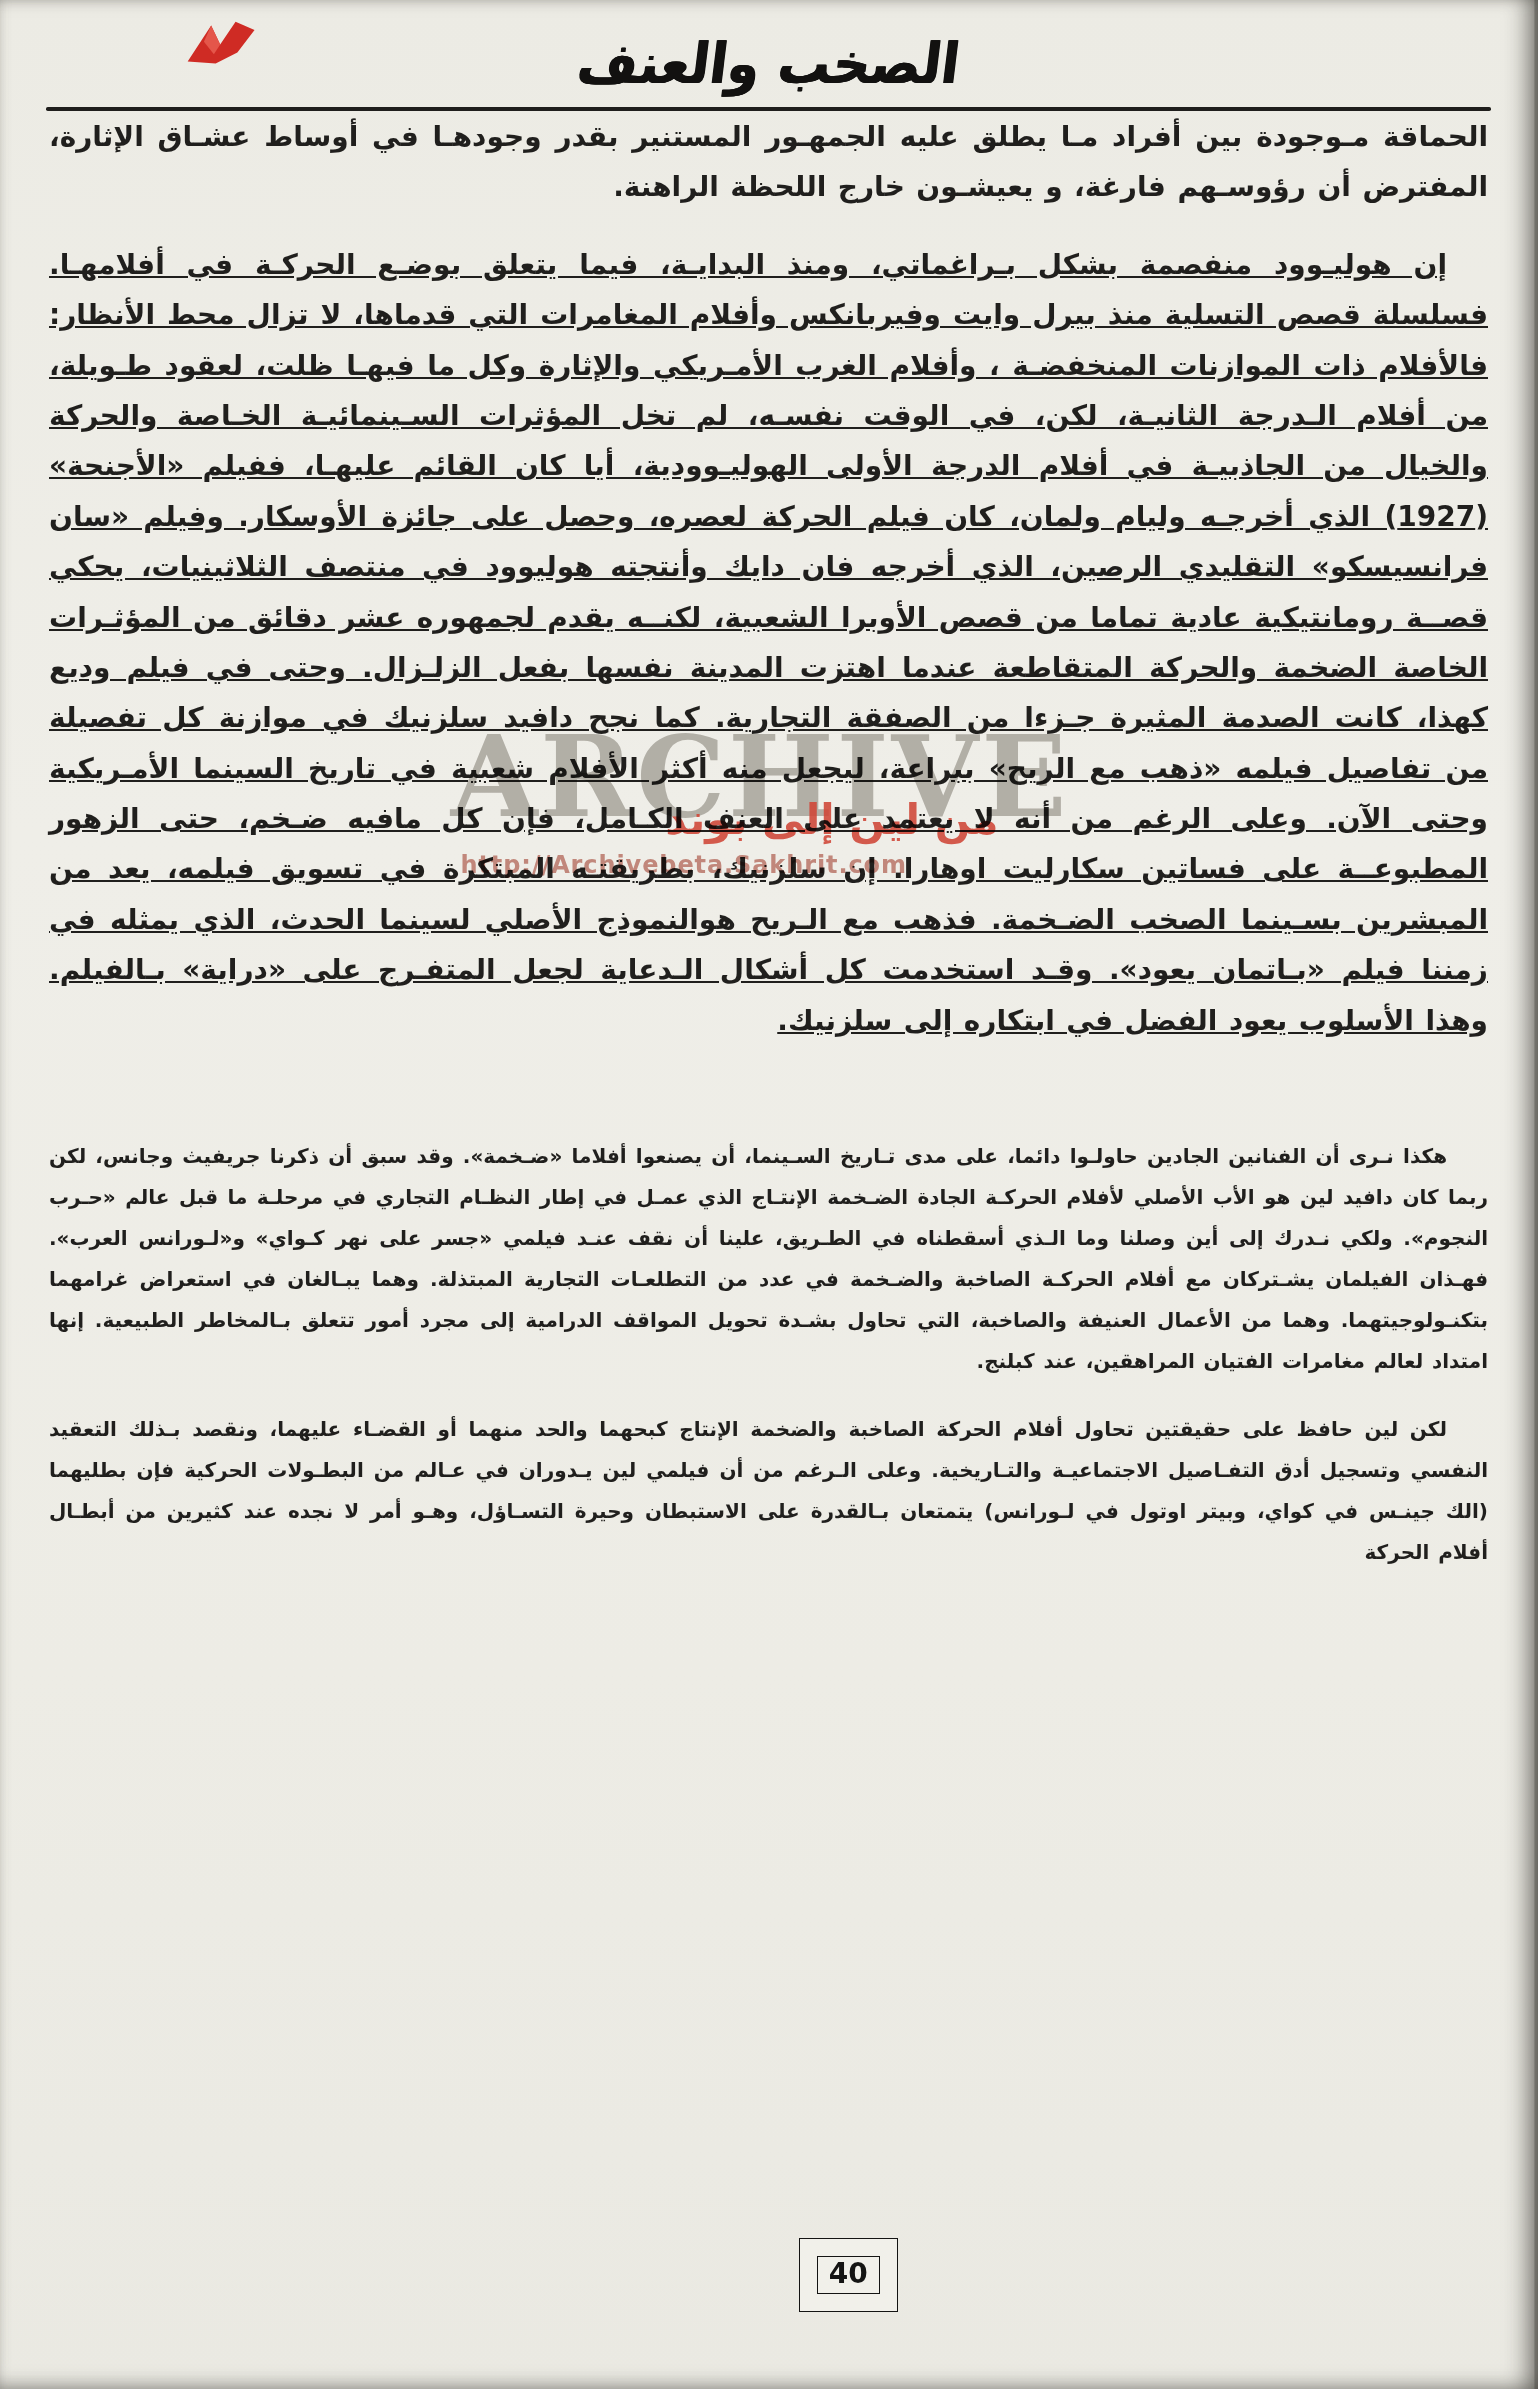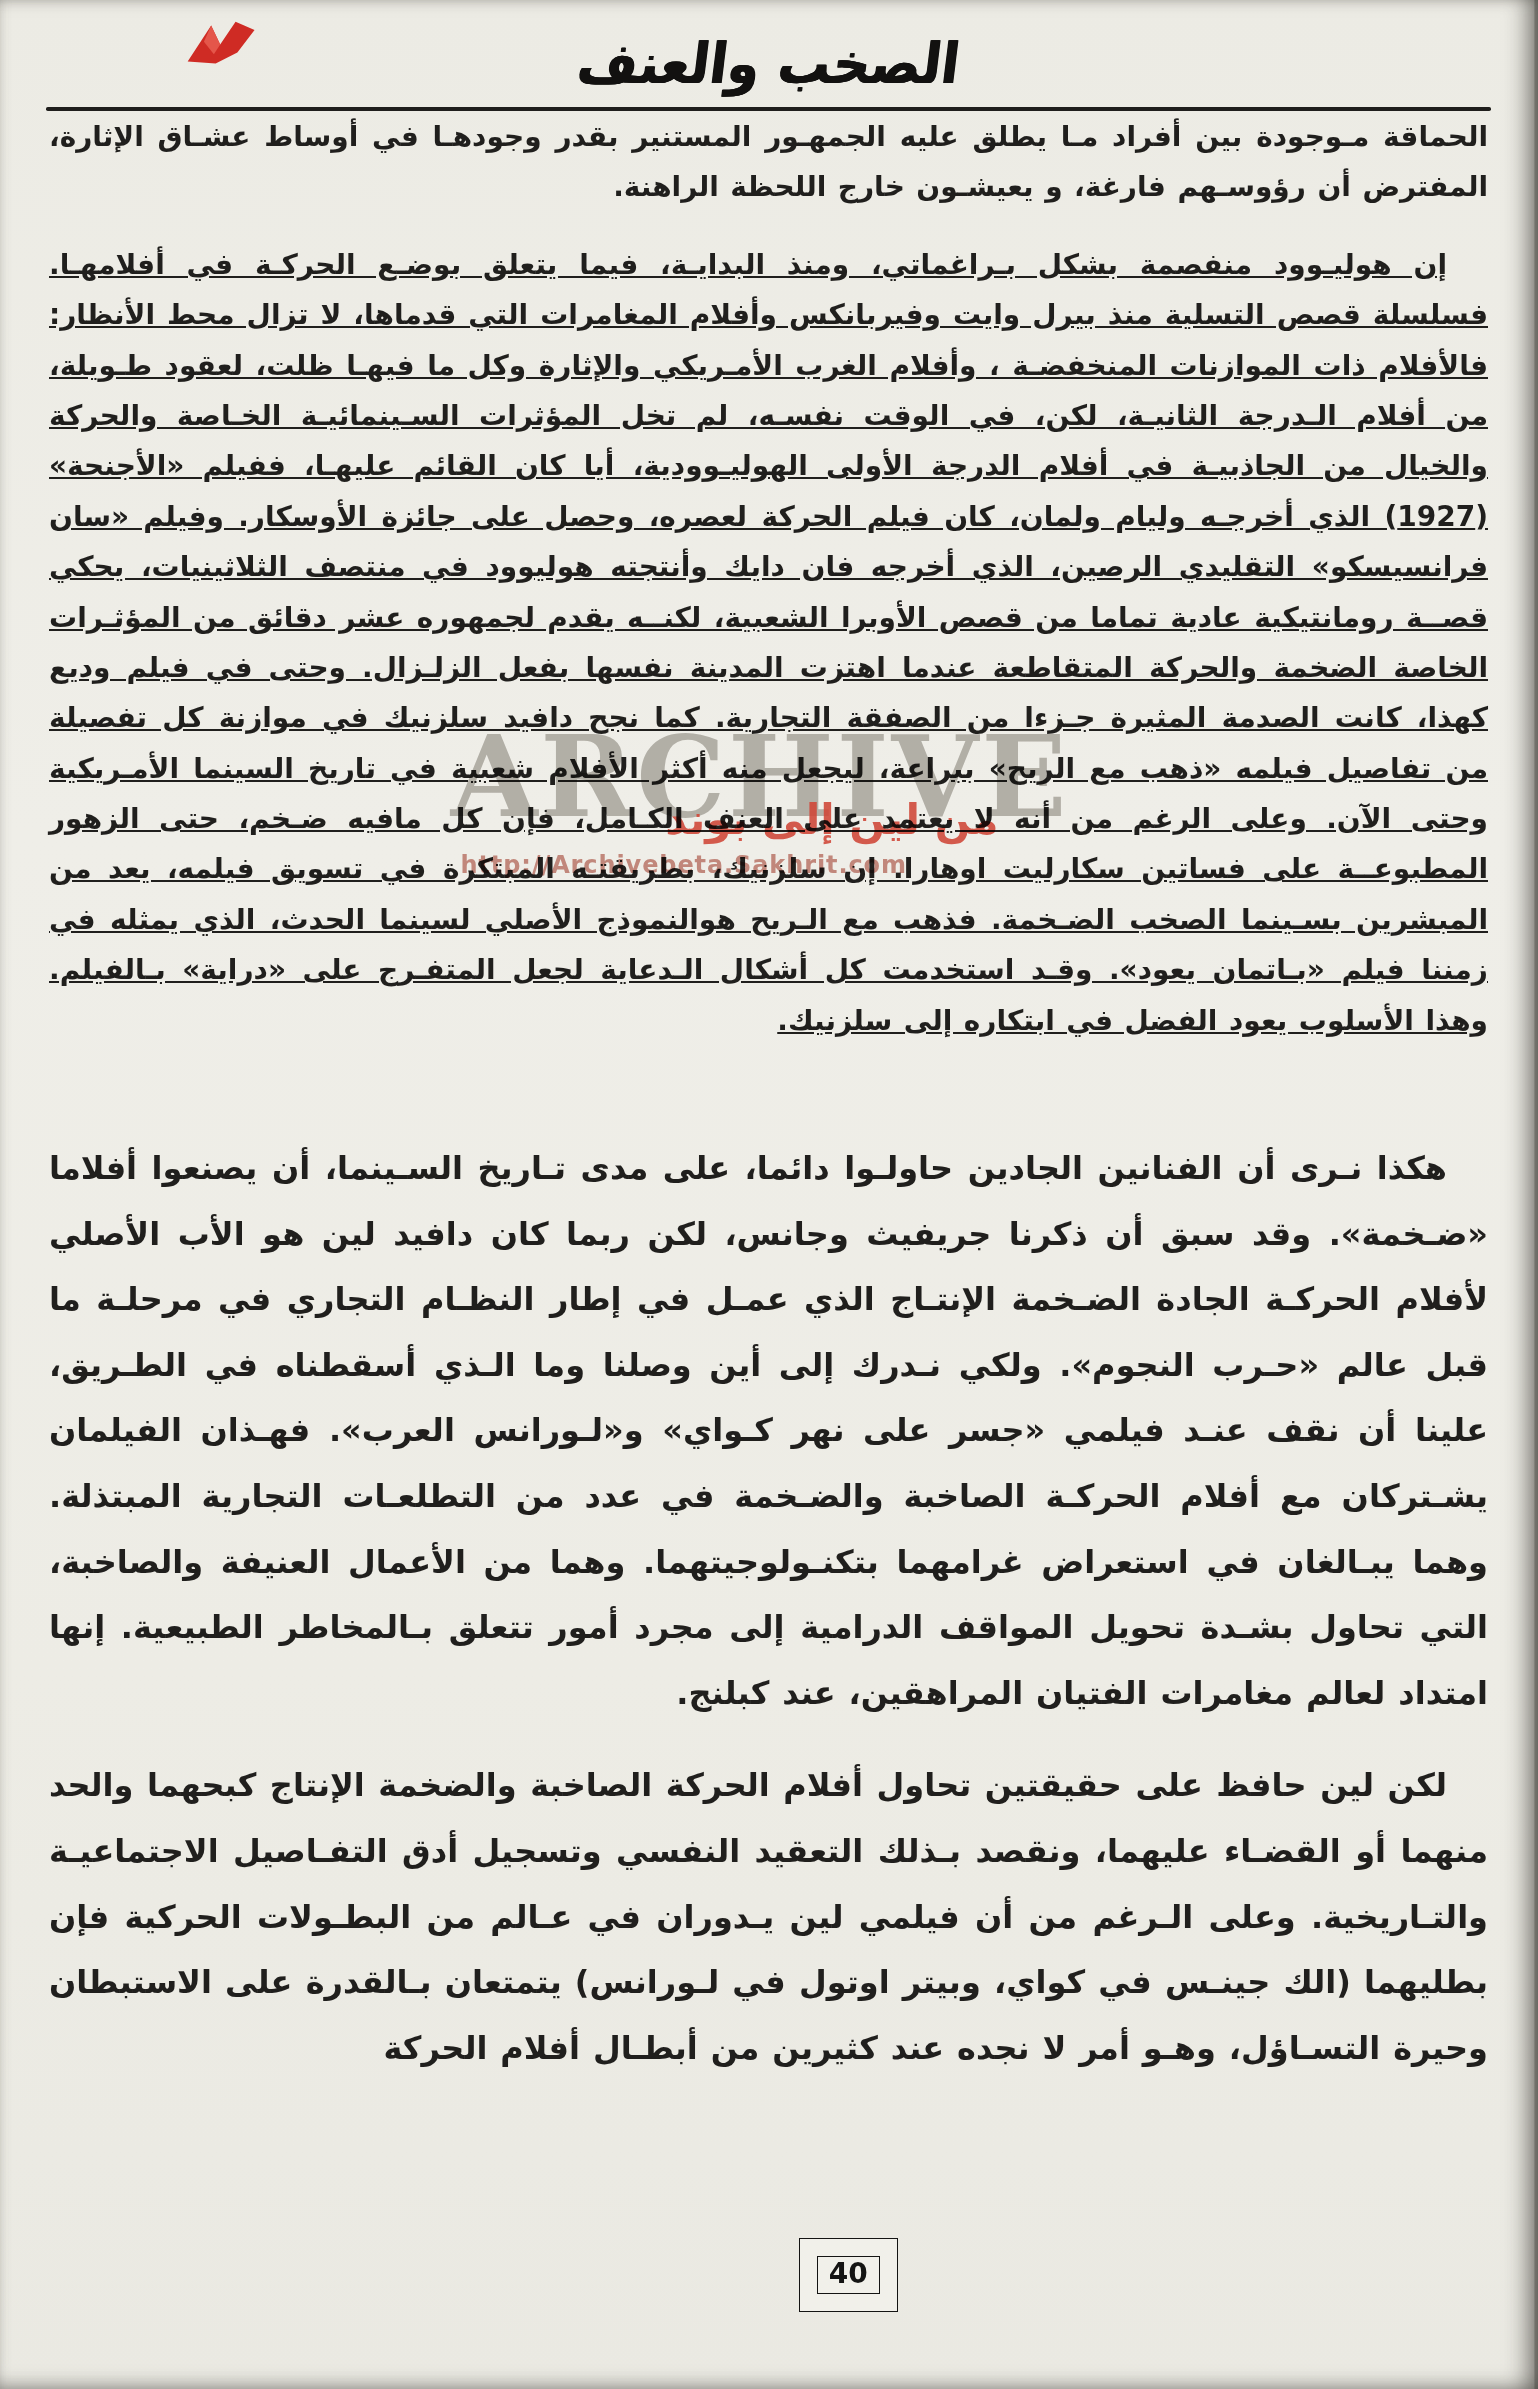--- a/index.html
+++ b/index.html
@@ -82,21 +82,21 @@
     margin: 0 0 27px 0;
     font-size: 28px;
     font-weight: bold;
     line-height: 1.8;
     color: #201f1d;
     word-spacing: 1.8px;
   }
   .para.indent { text-indent: 41px; }
   .para.gap-after { margin-bottom: 90px; text-decoration: underline; }
   .para.large {
-    font-size: 32px;
+    font-size: 20px;
     line-height: 2.05;
   }
 
   
   .watermark {
     position: absolute;
     top: 721px;
     left: 50%;
     width: 631px;
     margin-left: -324px;

